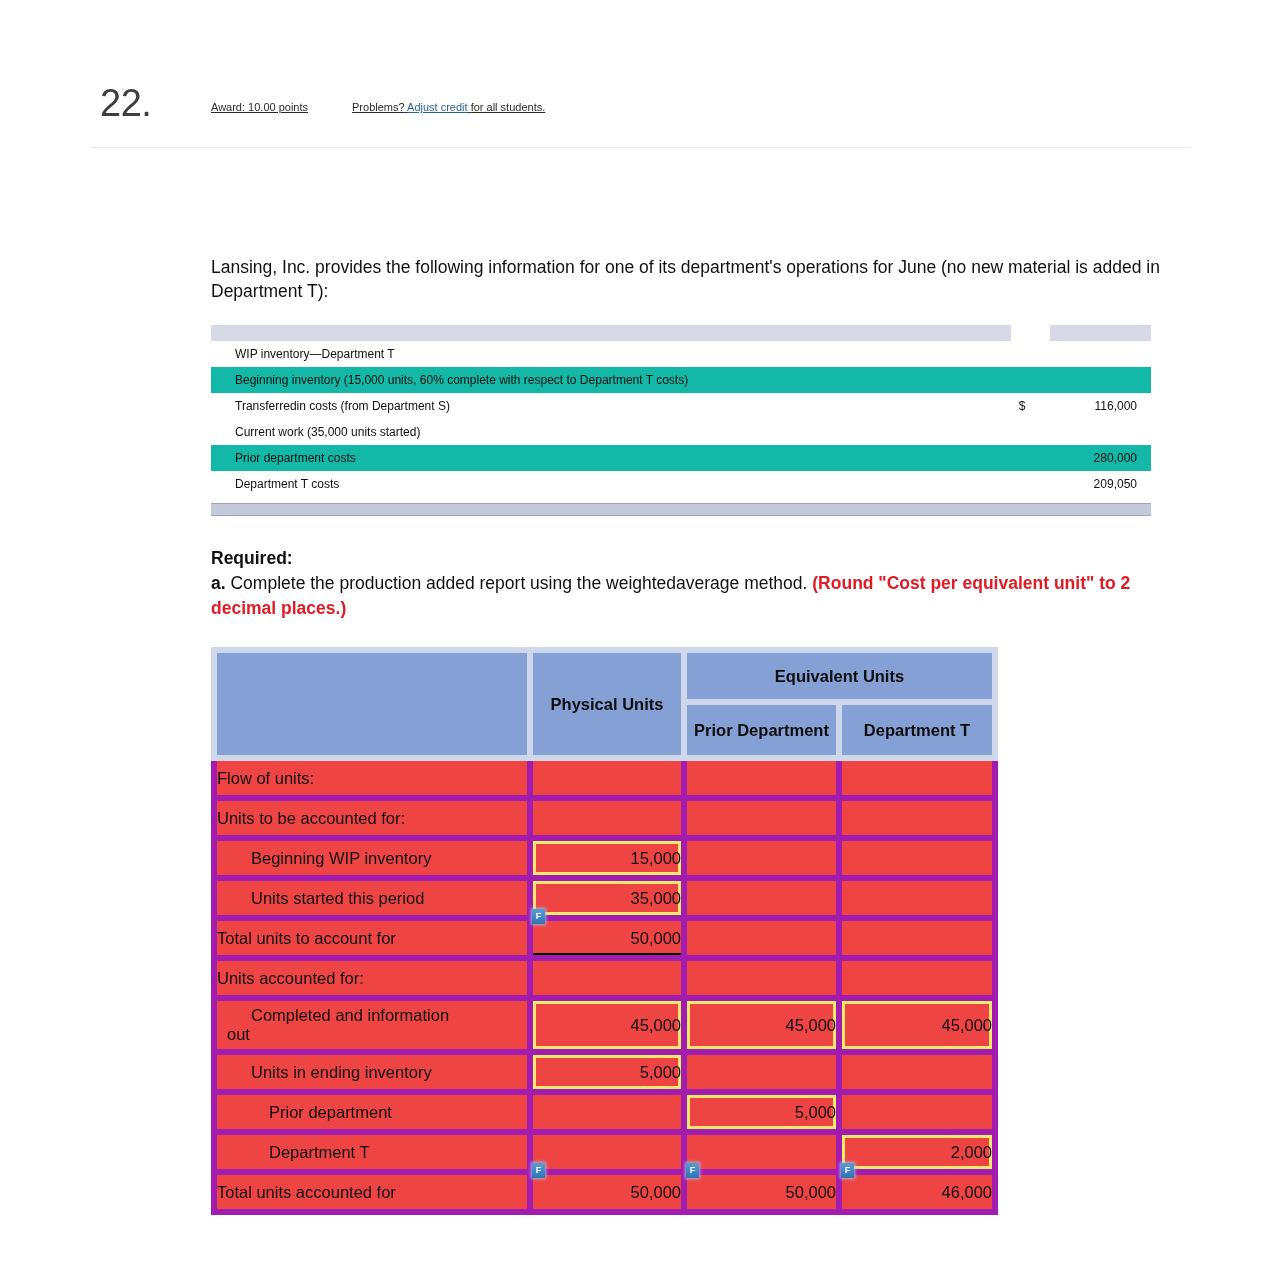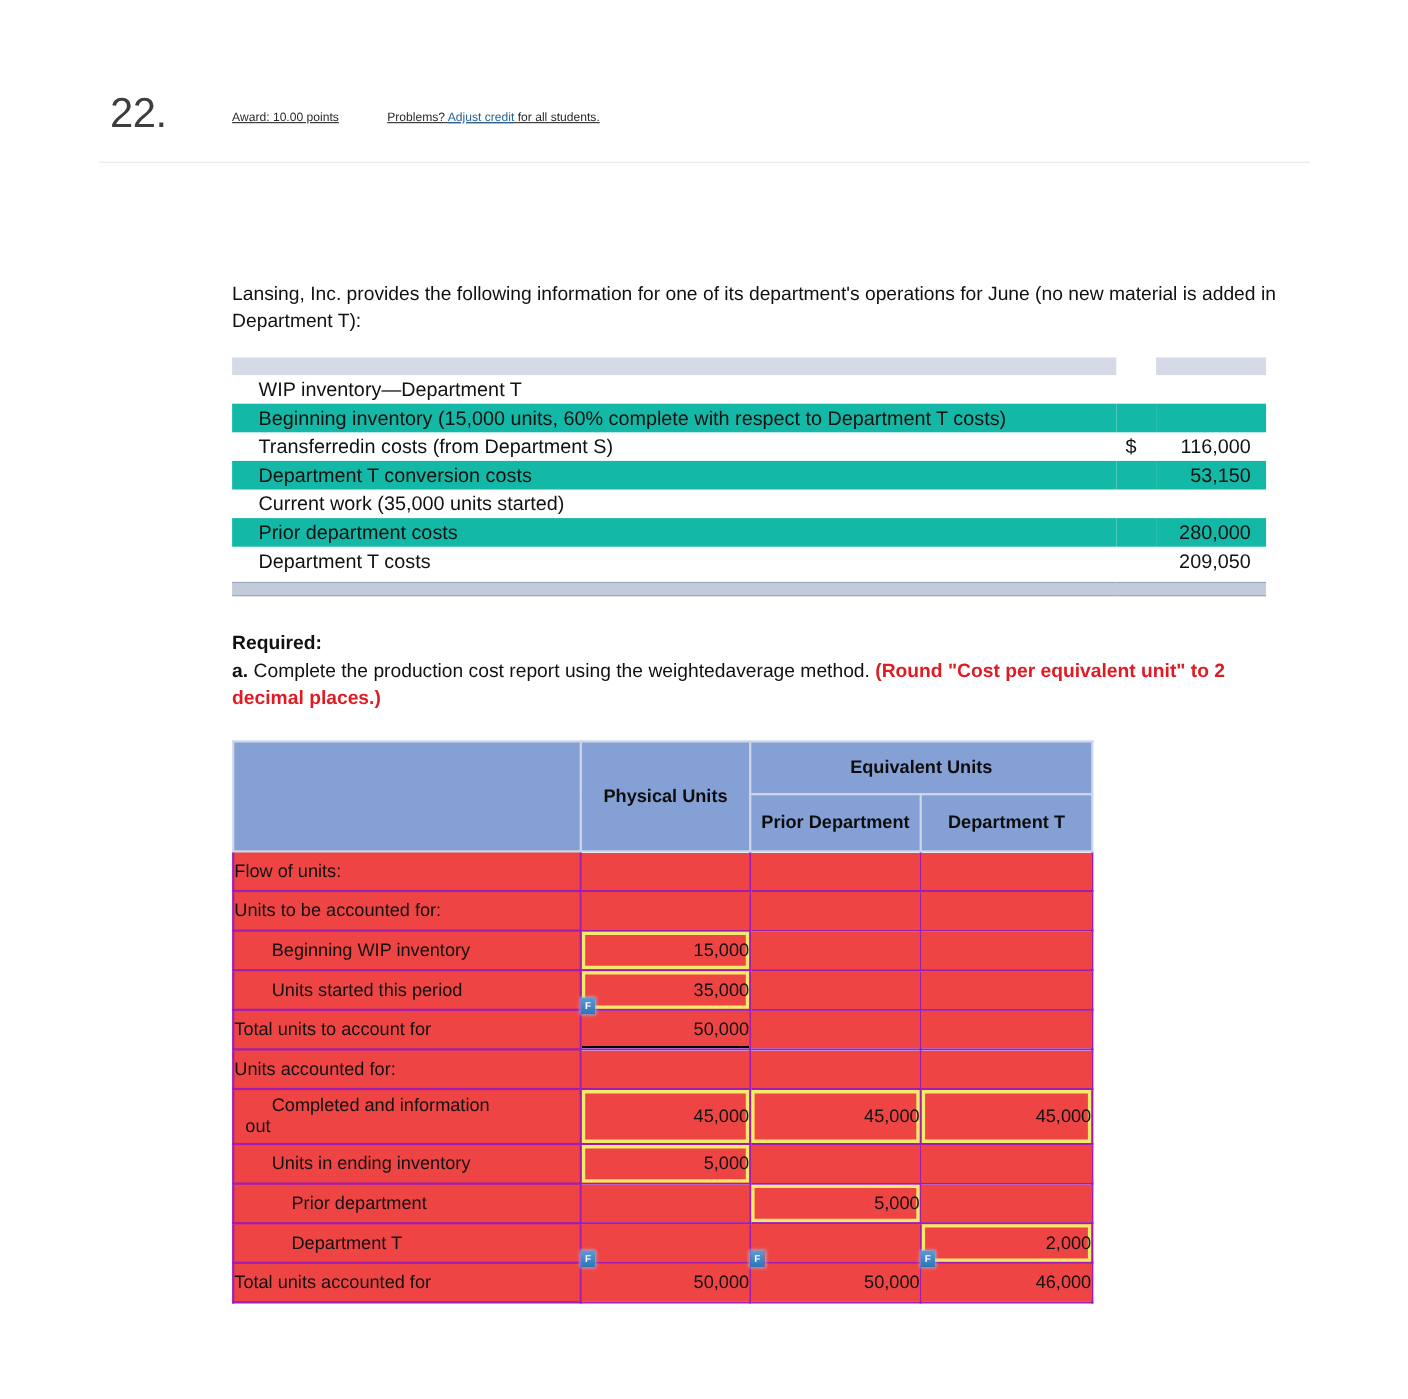--- a/index.html
+++ b/index.html
@@ -69,21 +69,21 @@
     color: #111;
     margin: 0;
     width: 992px;
   }
 
   
   .given-table {
     margin-top: 22px;
     width: 940px;
     border-collapse: collapse;
-    font-size: 18px;
+    font-size: 12px;
     color: #111;
   }
   .given-table .strip-top td {
     background: #d5dae6;
     height: 16px;
     padding: 0;
     border: none;
   }
   .given-table td {
     padding: 3px 0 3px 0;
@@ -147,21 +147,21 @@
     width: 781px;
     font-size: 16.5px;
     color: #111;
   }
   table.report col.c-desc  { width: 316px; }
   table.report col.c-phys  { width: 154px; }
   table.report col.c-prior { width: 155px; }
   table.report col.c-dept  { width: 156px; }
 
   table.report th, table.report td {
-    border: 2px solid #a21caf;
+    border: 6px solid #a21caf;
     padding: 0;
     vertical-align: middle;
   }
   table.report thead th {
     background: #85a0d5;
     color: #0d0d0d;
     font-weight: bold;
     font-size: 16.5px;
     text-align: center;
     line-height: 19px;
@@ -266,25 +266,20 @@
       <tr class="alt">
         <td class="label">Beginning inventory (15,000 units, 60% complete with respect to Department T costs)</td>
         <td class="cur"></td>
         <td class="amt"></td>
       </tr>
       <tr>
         <td class="label">Transferredin costs (from Department S)</td>
         <td class="cur">$</td>
         <td class="amt">116,000</td>
       </tr>
-      <tr class="alt">
-        <td class="label">Department T conversion costs</td>
-        <td class="cur"></td>
-        <td class="amt">53,150</td>
-      </tr>
       <tr>
         <td class="label">Current work (35,000 units started)</td>
         <td class="cur"></td>
         <td class="amt"></td>
       </tr>
       <tr class="alt">
         <td class="label">Prior department costs</td>
         <td class="cur"></td>
         <td class="amt">280,000</td>
       </tr>
@@ -300,21 +295,21 @@
       <tr class="strip-bot">
         <td colspan="3"></td>
       </tr>
     </tbody>
   </table>
 
 
   <div class="required-block">
     <span class="req-title">Required:</span>
     <span class="bold">a.</span>
-    <span>Complete the production cost report using the weightedaverage method.</span>
+    <span>Complete the production added report using the weightedaverage method.</span>
     <span class="red-bold">(Round "Cost per equivalent unit" to 2 decimal places.)</span>
   </div>
 
   <div class="report-wrap">
     <table class="report">
       <colgroup>
         <col class="c-desc">
           <col class="c-phys">
           <col class="c-prior">
           <col class="c-dept">

